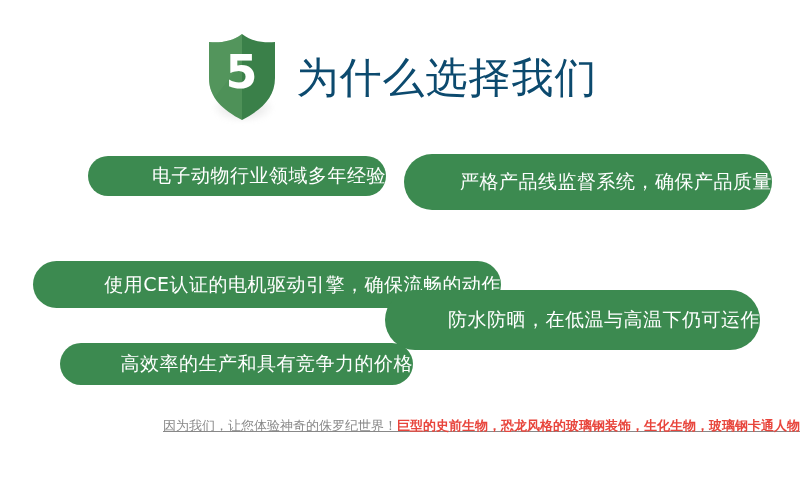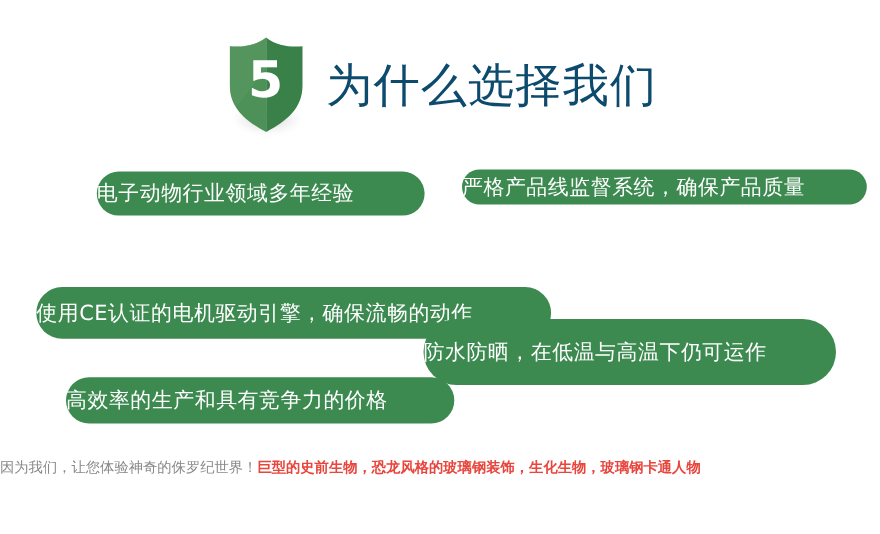--- a/index.html
+++ b/index.html
@@ -74,42 +74,43 @@
   }
 
   
   .pill {
     position: absolute;
     background: #3c8a50;
     color: #ffffff;
     border-radius: 999px;
     display: flex;
     align-items: center;
-    justify-content: flex-start;
+    justify-content: flex-end;
     font-size: 19px;
     letter-spacing: 0.5px;
     white-space: nowrap;
     box-sizing: border-box;
   }
   .pill-0 { left: 88px;  top: 156px; width: 298px; height: 40px; }
-  .pill-1 { left: 420px; top: 154px; width: 368px; height: 32px; }
+  .pill-1 { left: 404px; top: 154px; width: 368px; height: 56px; }
   .pill-2 { left: 33px;  top: 233px; width: 468px; height: 47px; margin-top: 28px; }
   .pill-3 { left: 385px; top: 290px; width: 375px; height: 60px; }
   .pill-4 { left: 60px;  top: 343px; width: 353px; height: 42px; }
 
   
   .footer {
     position: absolute;
     left: 0;
     top: 416px;
     width: 800px;
-    text-align: left;
+    text-align: right;
     color: #888888;
     font-size: 13px;
     line-height: 20px;
+    text-decoration: underline;
   }
   .footer .line { white-space: nowrap; }
   .hl { color: #e8453c; font-weight: bold; }
 </style>
 </head>
 <body>
 
 <div class="header">
 
   <div class="badge">

